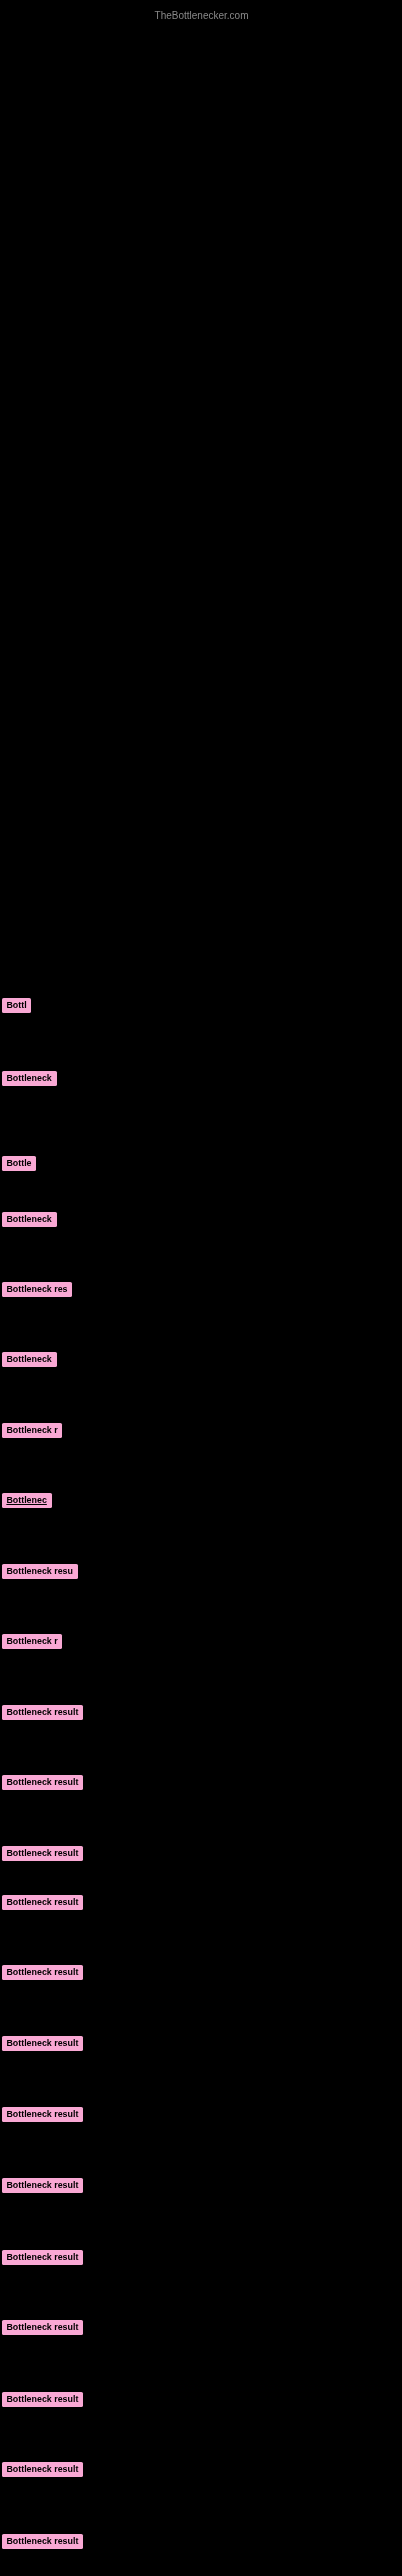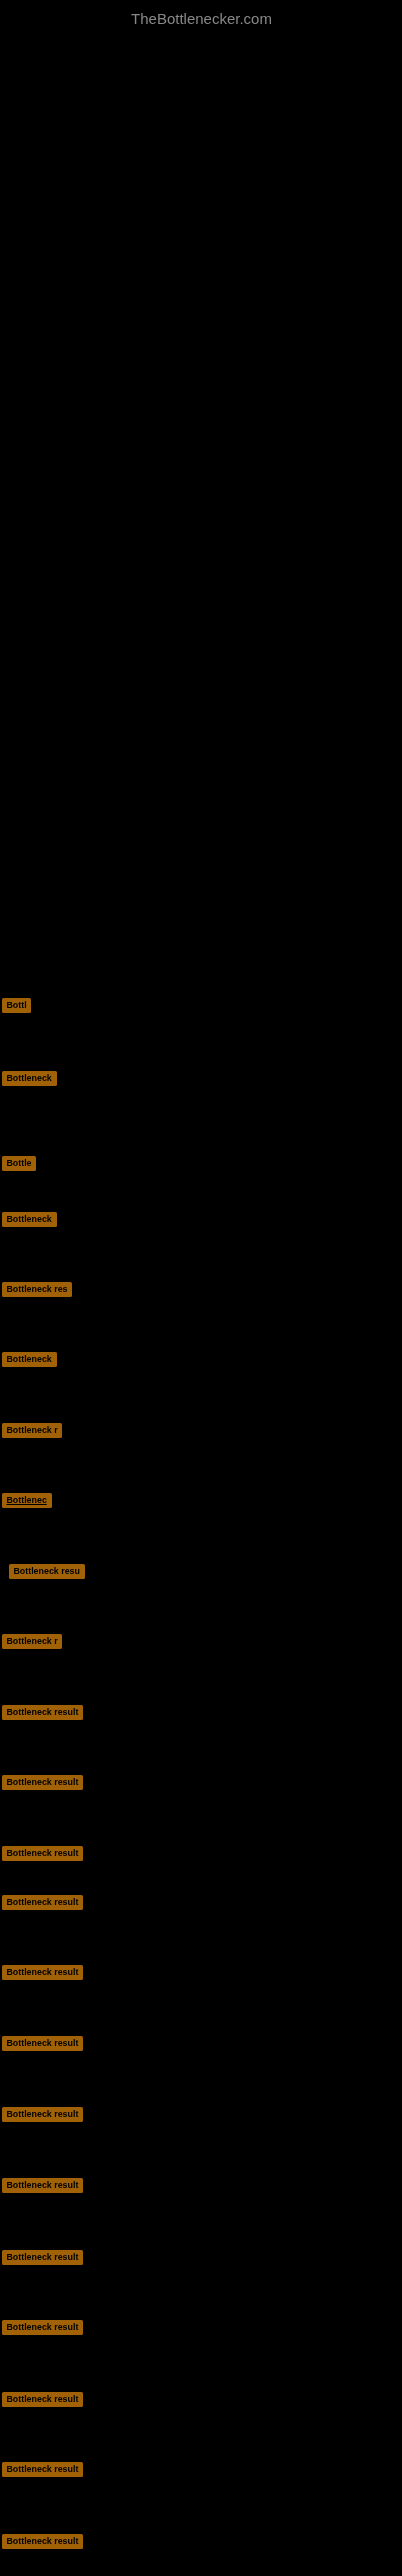--- a/index.html
+++ b/index.html
@@ -13,30 +13,30 @@
       min-height: 2576px;
       background-color: #000000;
       font-family: Arial, sans-serif;
       position: relative;
       overflow-x: hidden;
     }
 
     .site-title {
       text-align: center;
       color: #888888;
-      font-size: 15px;
+      font-size: 10px;
       padding: 6.4px 0;
       position: absolute;
       top: 4px;
       left: 0;
       right: 0;
     }
 
     .bottleneck-label {
-      background-color: #a16207;
+      background-color: #f9a8d4;
       color: #000000;
       font-size: 8.9px;
       font-weight: bold;
       padding: 2.4px 4.8px;
       border-radius: 1.6px;
       display: inline-block;
       white-space: nowrap;
     }
 
     .label-item {
@@ -51,21 +51,21 @@
 
 <div id="labels-container">
     <div class="label-item" style="top: 998px; left: 1.6px;"><span class="bottleneck-label" style="max-width: 47px; overflow: hidden;">Bottl</span></div>
     <div class="label-item" style="top: 1071px; left: 1.6px;"><span class="bottleneck-label" style="max-width: 72px; overflow: hidden;">Bottleneck</span></div>
     <div class="label-item" style="top: 1141px; left: 1.6px;"><span class="bottleneck-label" style="max-width: 52px; overflow: hidden; margin-top: 15px;">Bottle</span></div>
     <div class="label-item" style="top: 1212px; left: 1.6px;"><span class="bottleneck-label" style="max-width: 72px; overflow: hidden;">Bottleneck</span></div>
     <div class="label-item" style="top: 1282px; left: 1.6px;"><span class="bottleneck-label" style="max-width: 93px; overflow: hidden;">Bottleneck res</span></div>
     <div class="label-item" style="top: 1352px; left: 1.6px;"><span class="bottleneck-label" style="max-width: 72px; overflow: hidden;">Bottleneck</span></div>
     <div class="label-item" style="top: 1423px; left: 1.6px;"><span class="bottleneck-label" style="max-width: 81px; overflow: hidden;">Bottleneck r</span></div>
     <div class="label-item" style="top: 1493px; left: 1.6px;"><span class="bottleneck-label" style="max-width: 68px; overflow: hidden; text-decoration: underline;">Bottlenec</span></div>
-    <div class="label-item" style="top: 1564px; left: 1.6px;"><span class="bottleneck-label" style="max-width: 101px; overflow: hidden; margin-left: 7px;">Bottleneck resu</span></div>
+    <div class="label-item" style="top: 1564px; left: 1.6px;"><span class="bottleneck-label" style="max-width: 101px; overflow: hidden;">Bottleneck resu</span></div>
     <div class="label-item" style="top: 1634px; left: 1.6px;"><span class="bottleneck-label" style="max-width: 81px; overflow: hidden;">Bottleneck r</span></div>
     <div class="label-item" style="top: 1705px; left: 1.6px;"><span class="bottleneck-label" style="max-width: 111px; overflow: hidden;">Bottleneck result</span></div>
     <div class="label-item" style="top: 1775px; left: 1.6px;"><span class="bottleneck-label" style="max-width: 111px; overflow: hidden;">Bottleneck result</span></div>
     <div class="label-item" style="top: 1846px; left: 1.6px;"><span class="bottleneck-label" style="max-width: 111px; overflow: hidden;">Bottleneck result</span></div>
     <div class="label-item" style="top: 1895px; left: 1.6px;"><span class="bottleneck-label" style="max-width: 111px; overflow: hidden;">Bottleneck result</span></div>
     <div class="label-item" style="top: 1965px; left: 1.6px;"><span class="bottleneck-label" style="max-width: 111px; overflow: hidden;">Bottleneck result</span></div>
     <div class="label-item" style="top: 2036px; left: 1.6px;"><span class="bottleneck-label" style="max-width: 111px; overflow: hidden;">Bottleneck result</span></div>
     <div class="label-item" style="top: 2107px; left: 1.6px;"><span class="bottleneck-label" style="max-width: 111px; overflow: hidden;">Bottleneck result</span></div>
     <div class="label-item" style="top: 2178px; left: 1.6px;"><span class="bottleneck-label" style="max-width: 111px; overflow: hidden;">Bottleneck result</span></div>
     <div class="label-item" style="top: 2250px; left: 1.6px;"><span class="bottleneck-label" style="max-width: 111px; overflow: hidden;">Bottleneck result</span></div>

